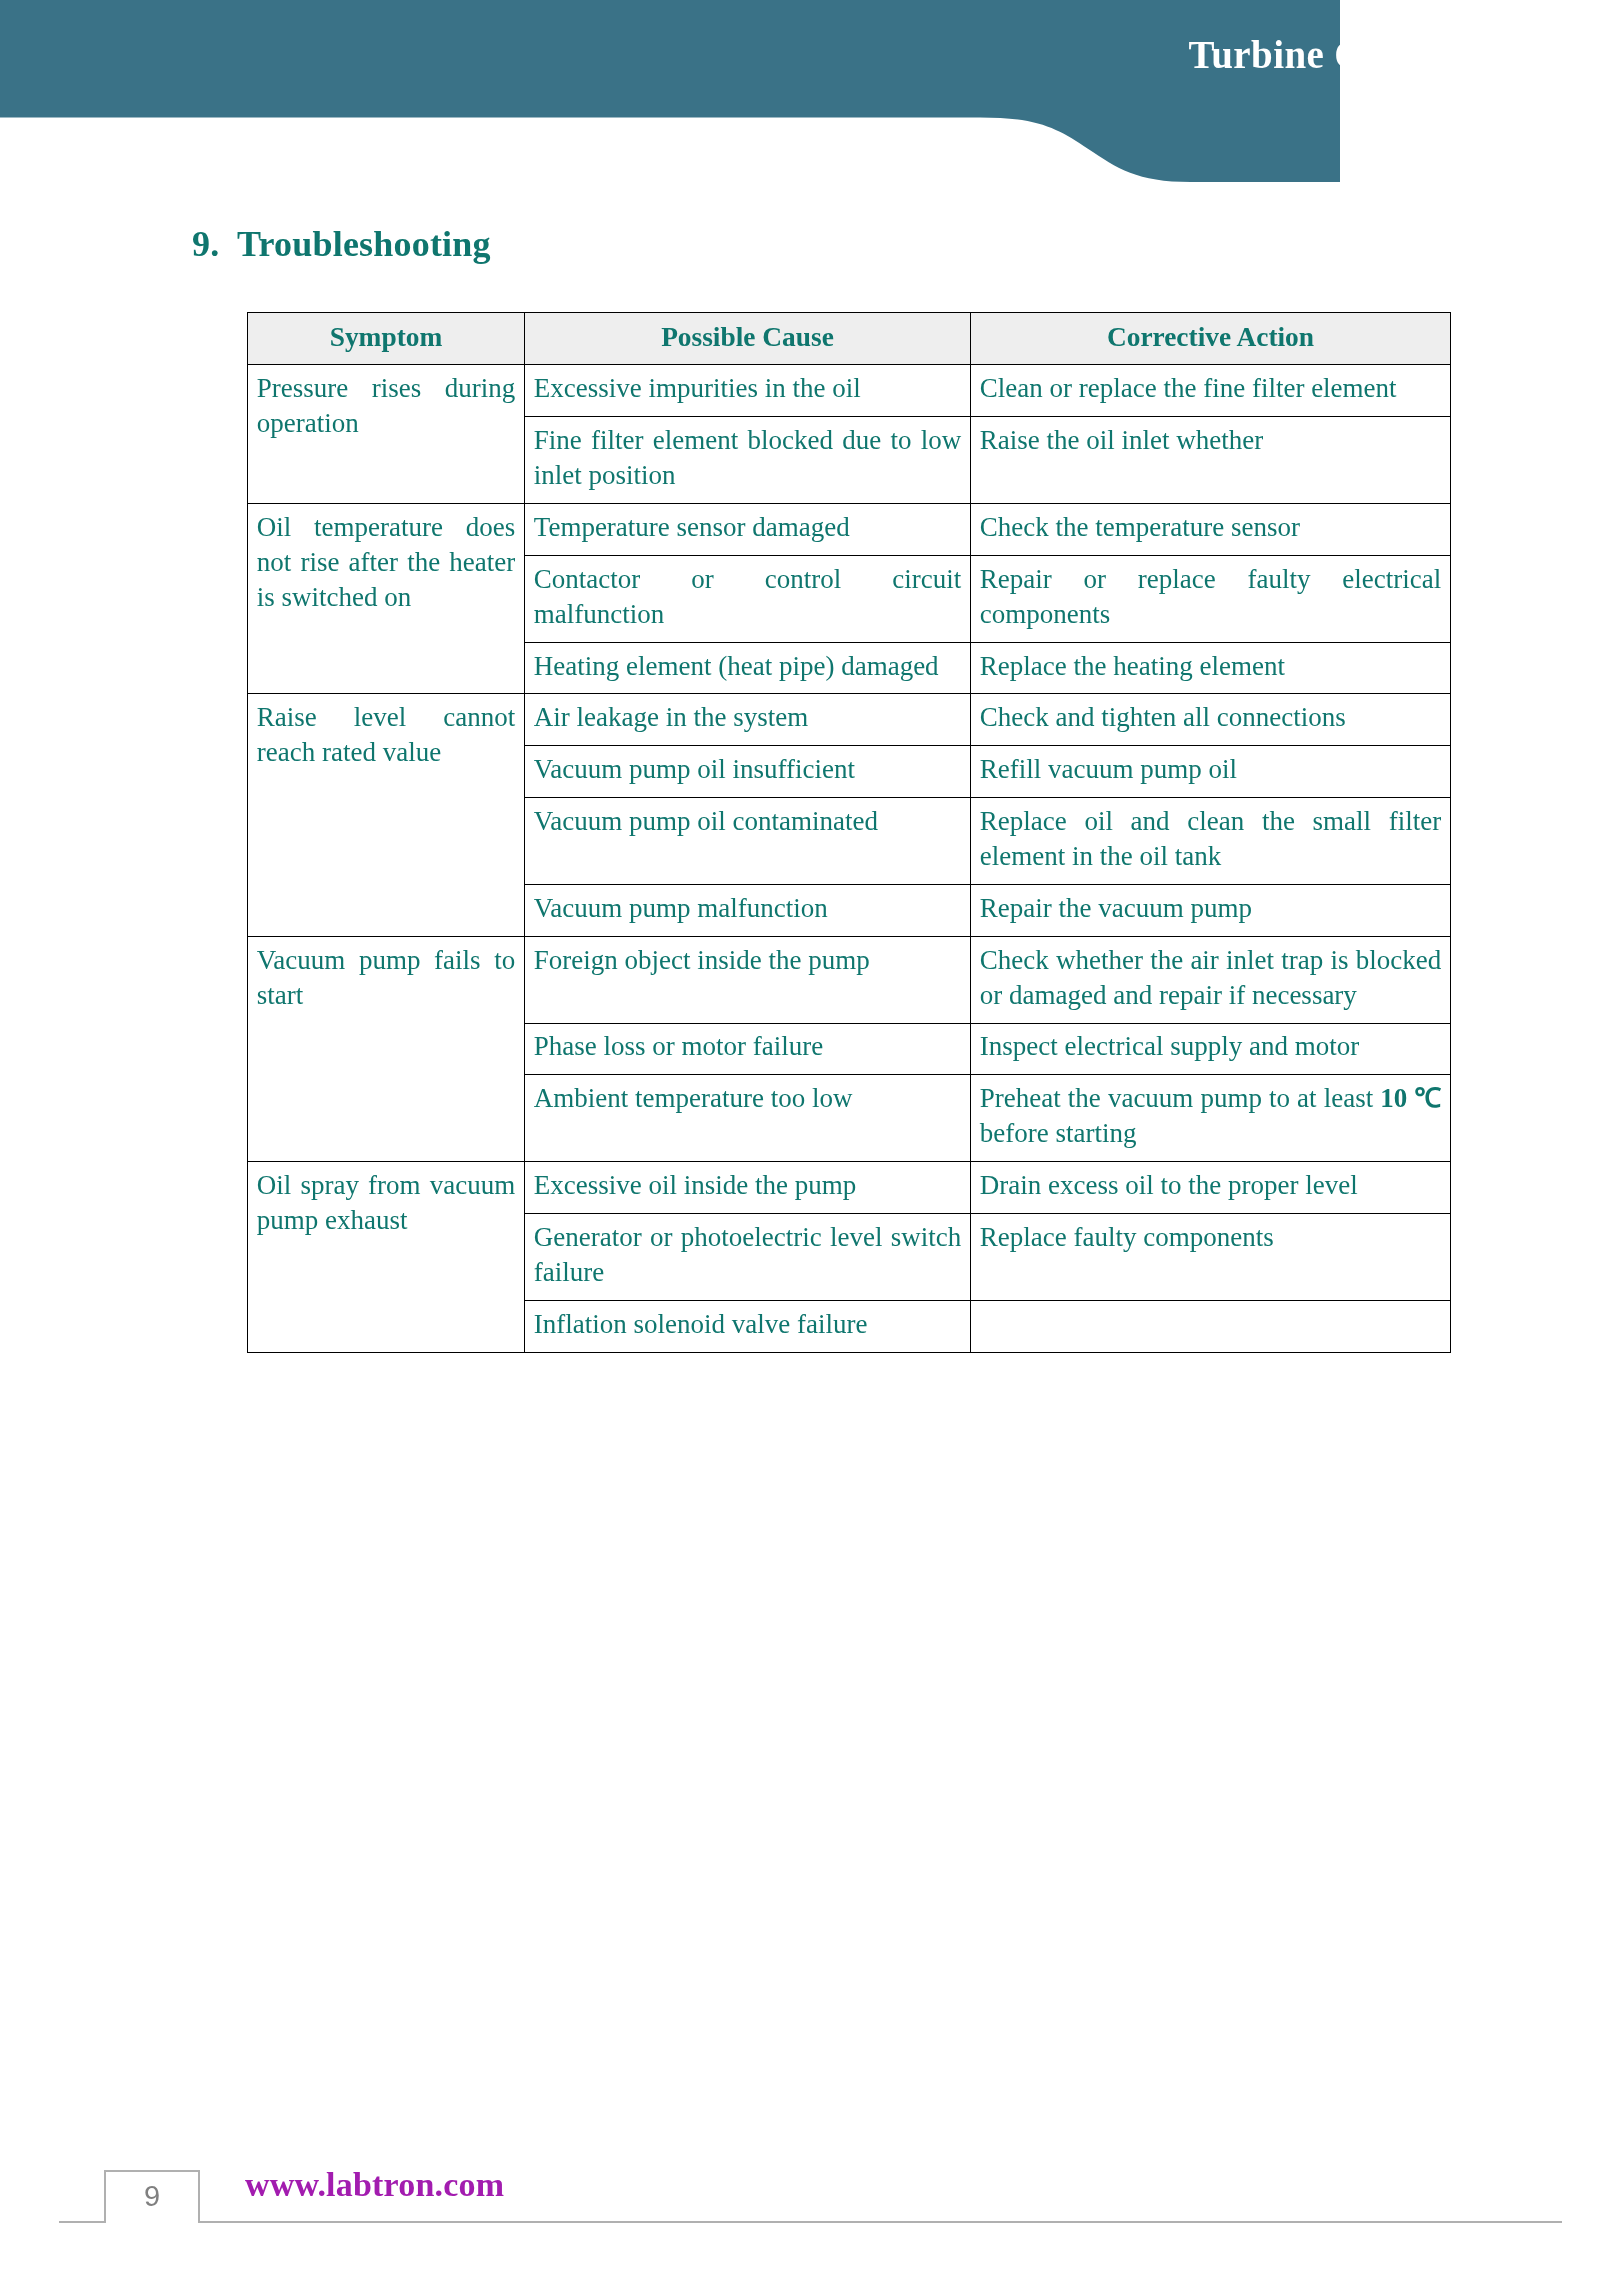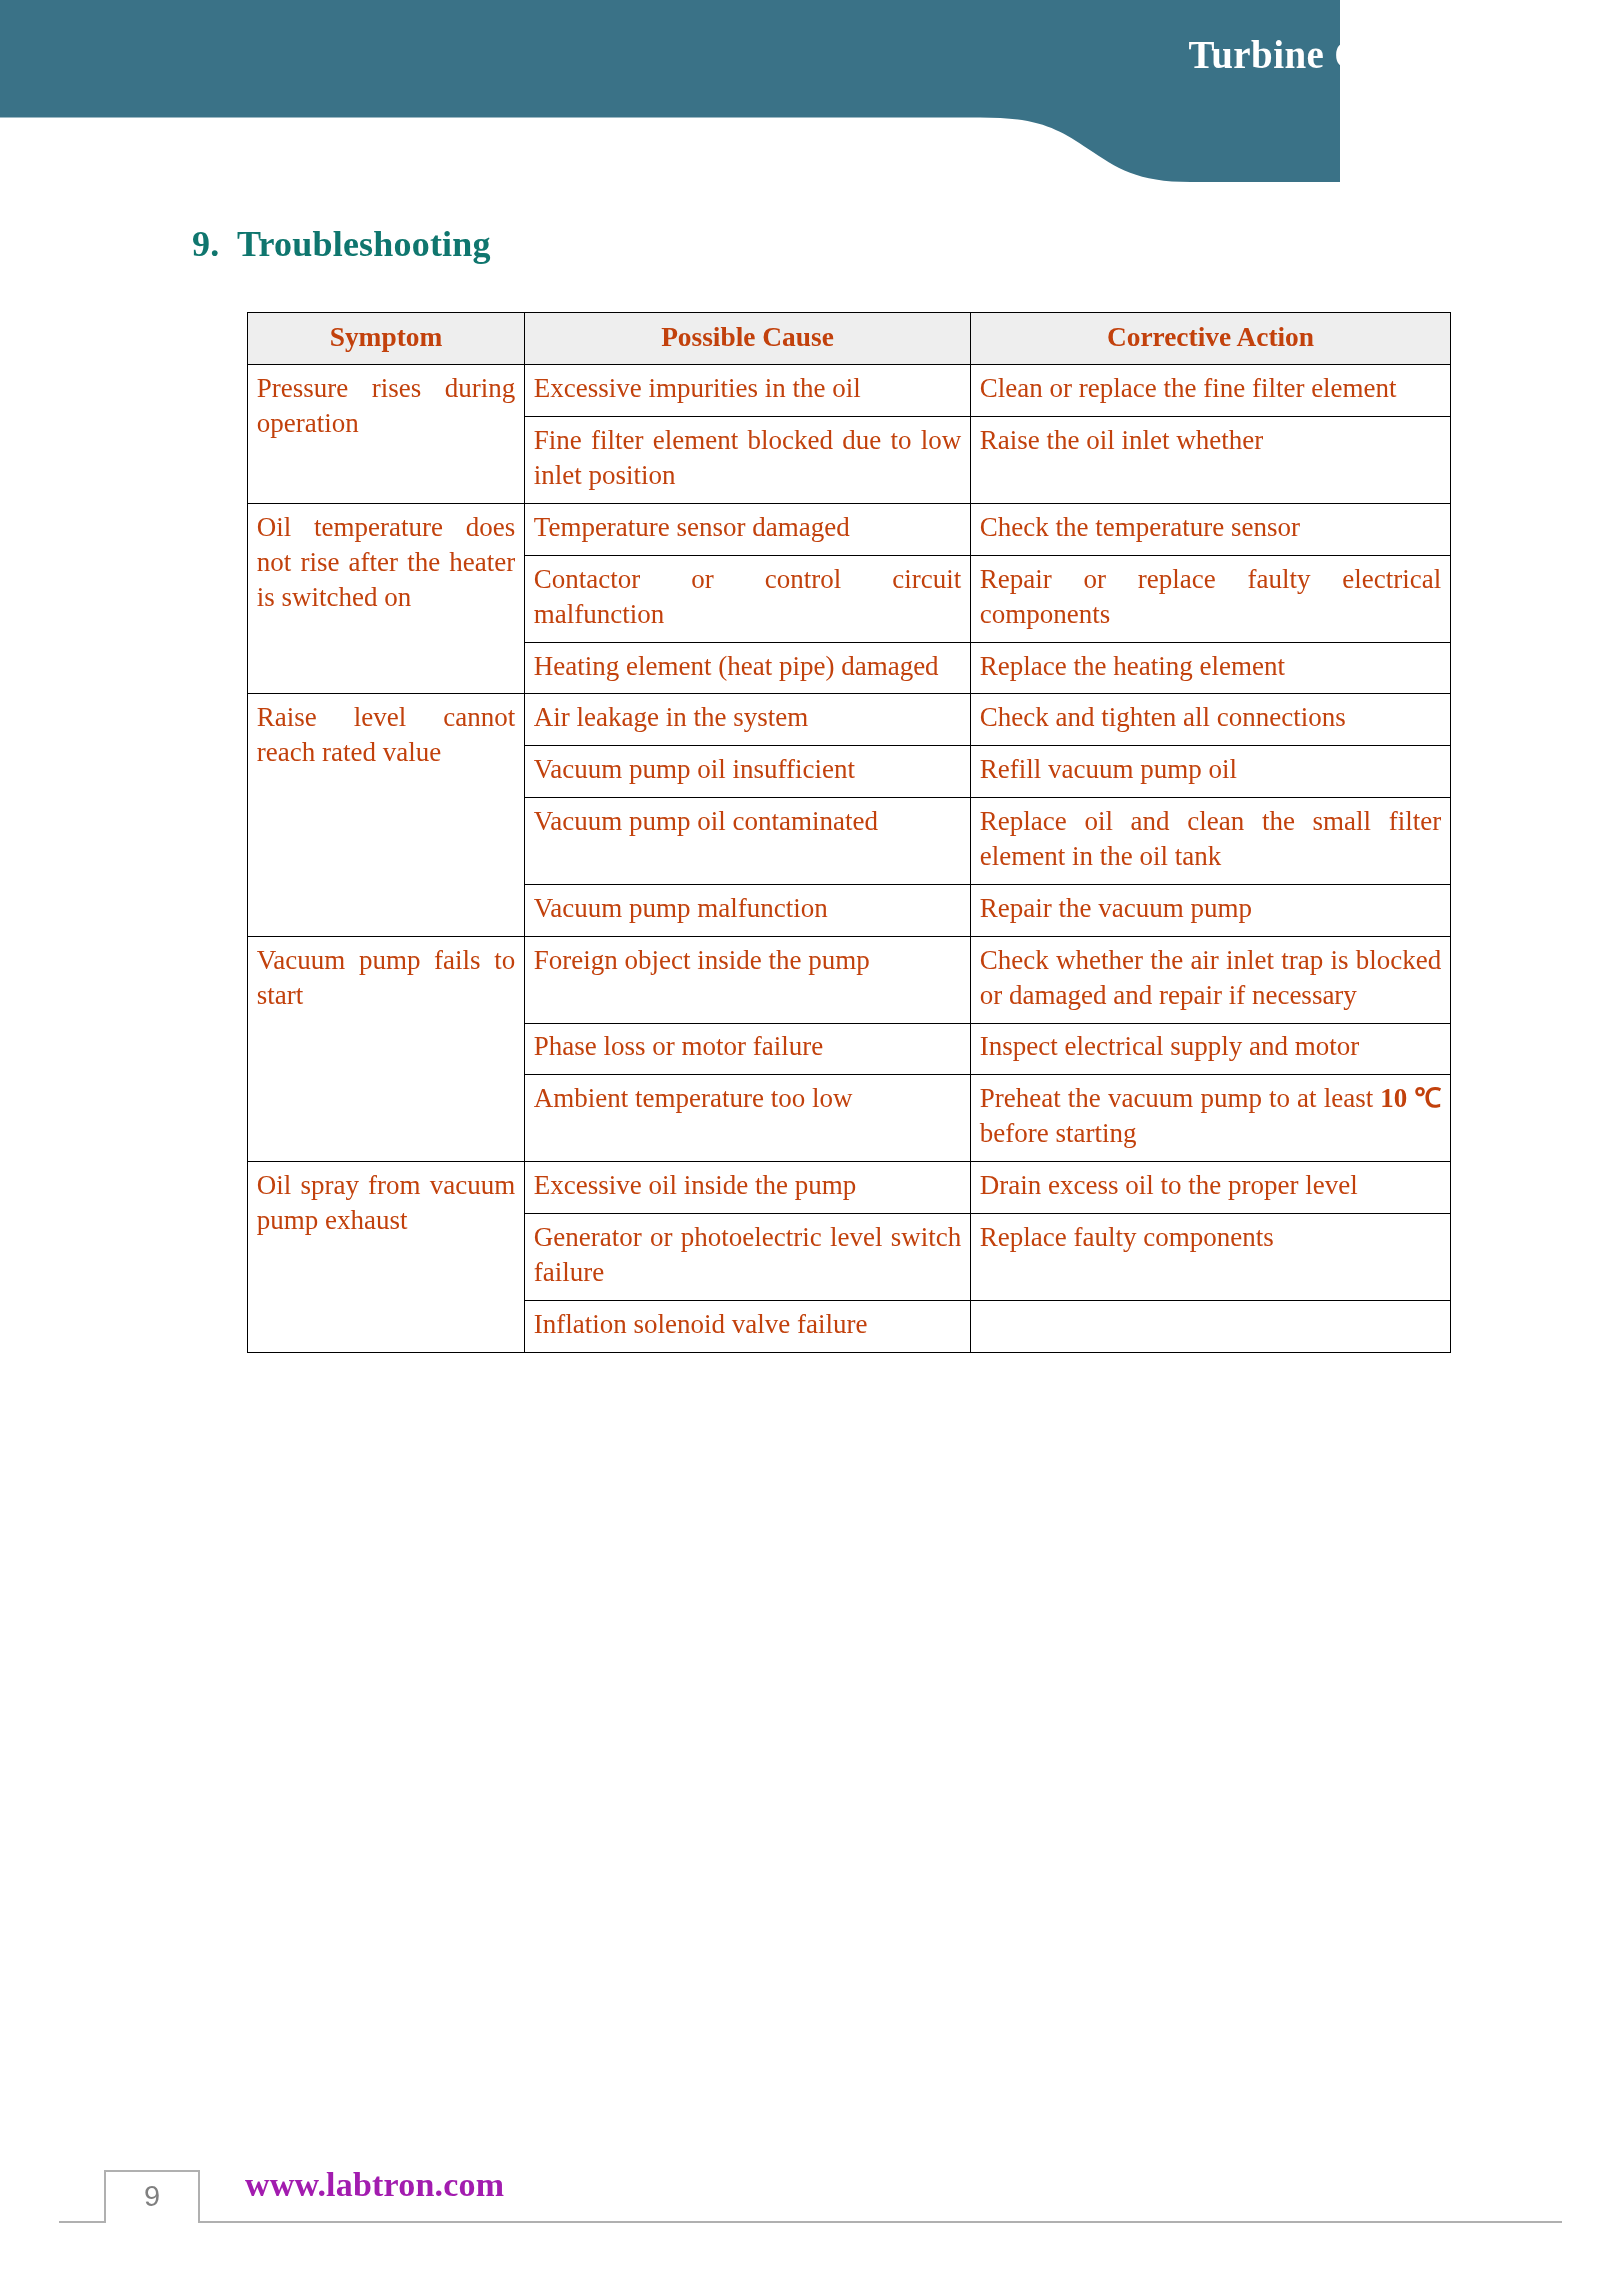--- a/index.html
+++ b/index.html
@@ -79,21 +79,21 @@
 
   
   .troubleshooting-table {
     position: absolute;
     top: 312px;
     left: 247px;
     width: 1204px;
     border-collapse: collapse;
     table-layout: fixed;
     font-size: 27px;
-    color: #c2410c;
+    color: #0f766e;
   }
   .troubleshooting-table col.c-symptom   { width: 277px; }
   .troubleshooting-table col.c-cause     { width: 446px; }
   .troubleshooting-table col.c-action    { width: 480px; }
 
   .troubleshooting-table th,
   .troubleshooting-table td {
     border: 1.6px solid #000000;
     vertical-align: top;
     padding: 5.9px 8.8px 9.8px 8.8px;

